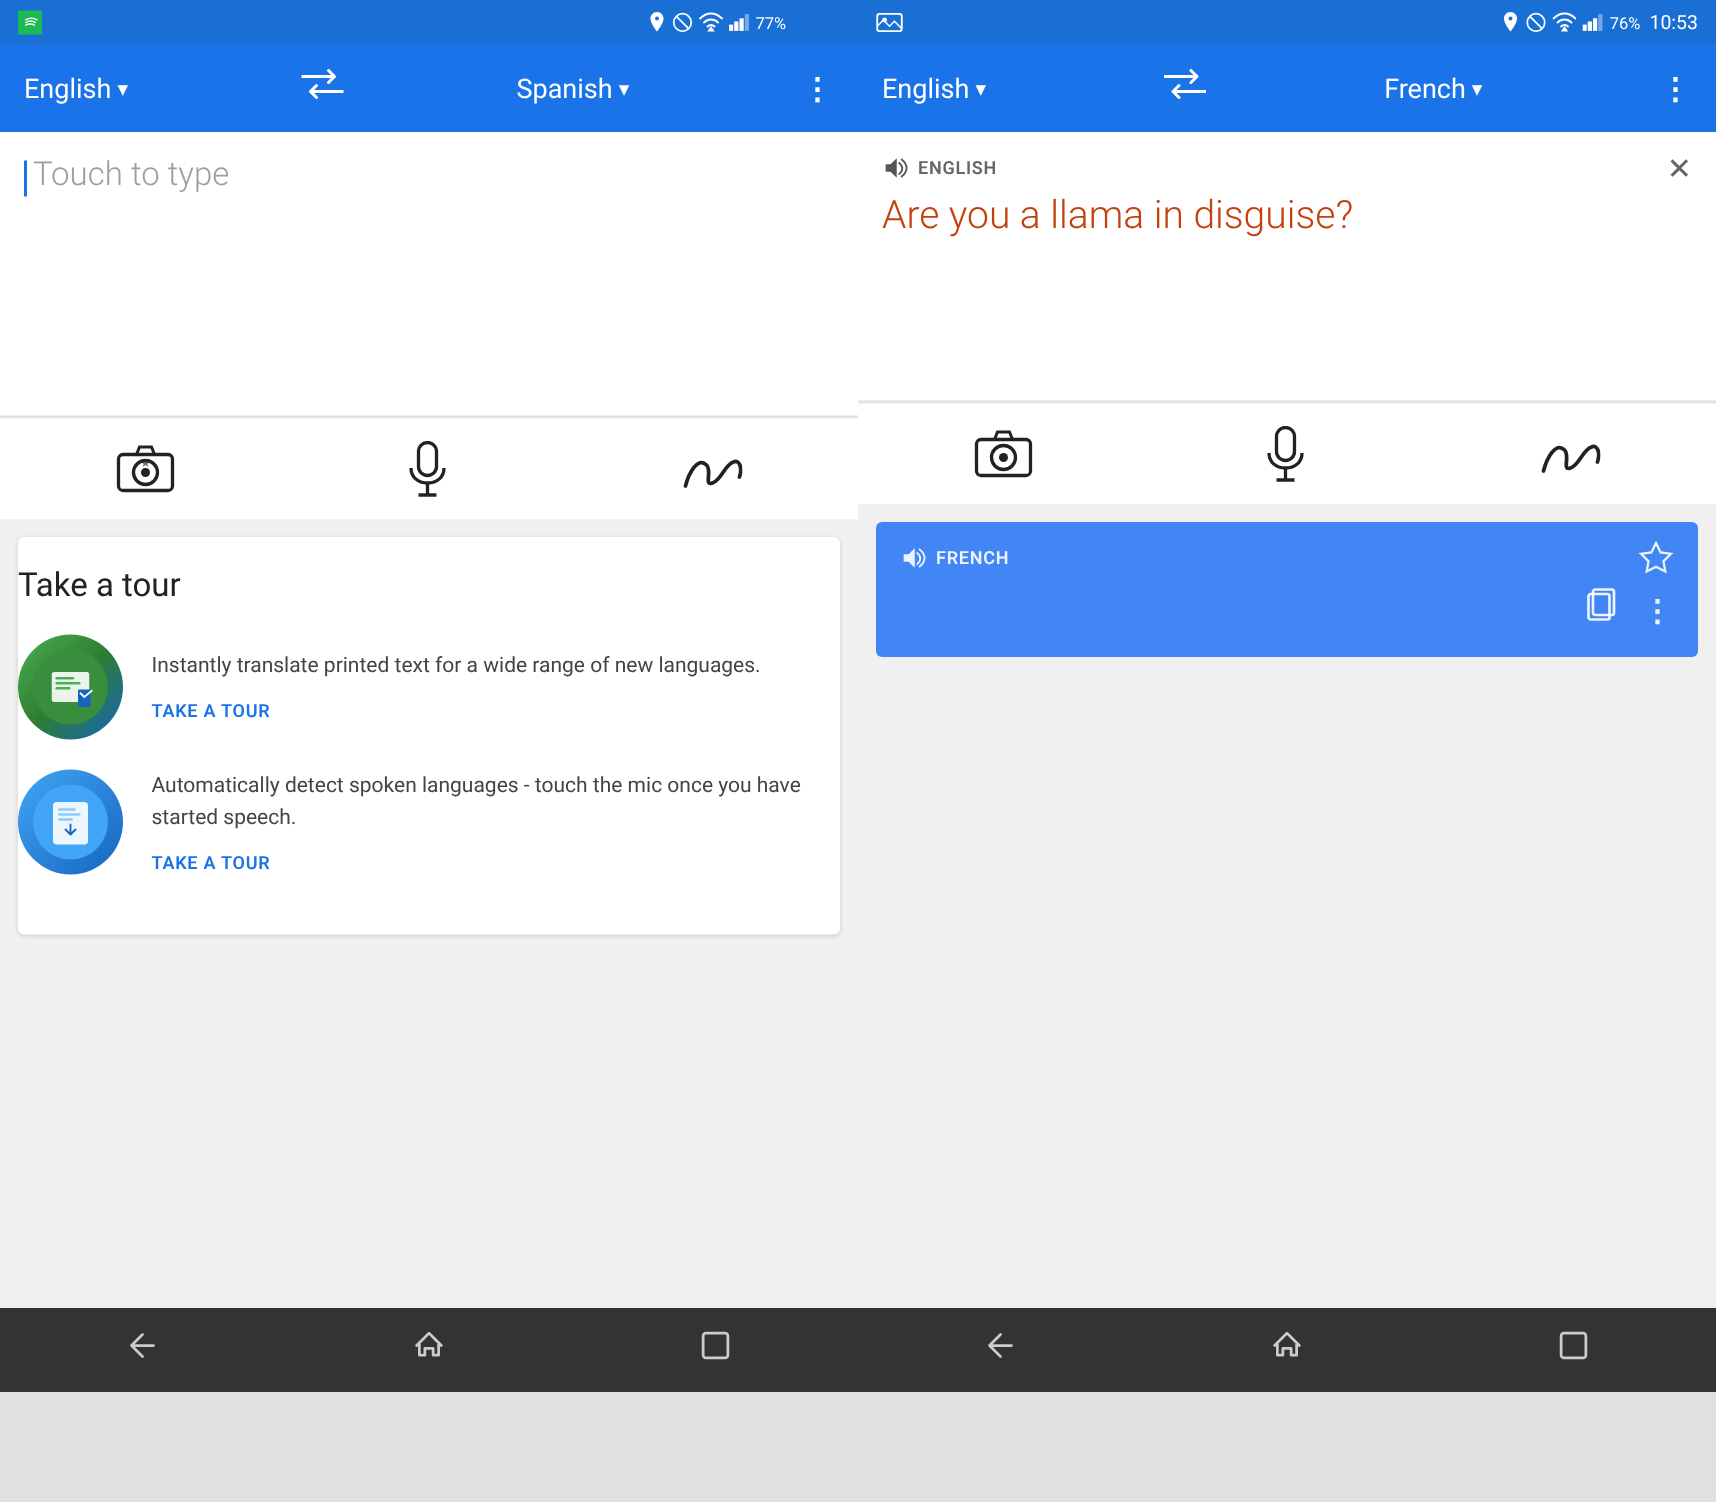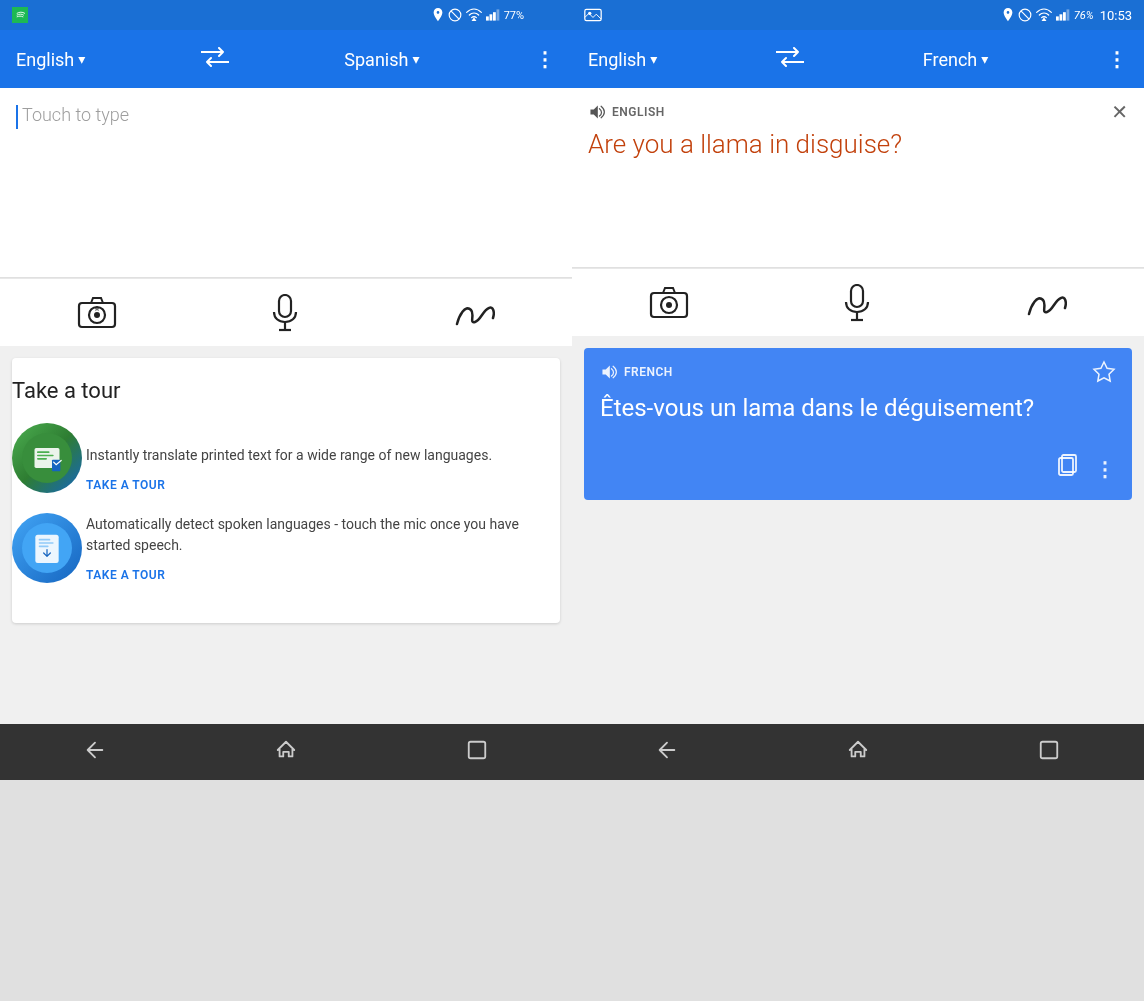--- a/index.html
+++ b/index.html
@@ -8,21 +8,21 @@
       height: 1001px;
       display: flex;
       font-family: 'Roboto', Arial, sans-serif;
       background: #e0e0e0;
       overflow: hidden;
     }
 
     
     .phone-panel {
       width: 572px;
-      height: 780px;
+      height: 928px;
       display: flex;
       flex-direction: column;
       background: #f5f5f5;
     }
 
     
     .status-bar {
       background: #1a6fd4;
       height: 30px;
       display: flex;
@@ -79,21 +79,21 @@
     
     .input-area {
       background: white;
       padding: 16px 16px 12px 16px;
       min-height: 200px;
       border-bottom: 1px solid #e0e0e0;
       position: relative;
     }
     .input-placeholder {
       color: #9e9e9e;
-      font-size: 18px;
+      font-size: 22px;
       font-weight: 300;
     }
     .input-cursor {
       display: inline-block;
       width: 2px;
       height: 24px;
       background: #1a73e8;
       vertical-align: middle;
       margin-right: 4px;
     }
@@ -138,22 +138,22 @@
       box-shadow: 0 1px 3px rgba(0,0,0,0.15);
     }
     .tour-card h2 {
       font-size: 22px;
       font-weight: 400;
       color: #222;
       margin-bottom: 20px;
     }
     .tour-item {
       display: flex;
-      align-items: flex-end;
-      gap: 4px;
+      align-items: center;
+      gap: 19px;
       margin-bottom: 20px;
     }
     .tour-icon-circle {
       width: 70px;
       height: 70px;
       border-radius: 50%;
       flex-shrink: 0;
       overflow: hidden;
       display: flex;
       align-items: center;
@@ -409,21 +409,21 @@
         </svg>
       <svg width="16" height="14" viewBox="0 0 24 18">
           <path d="M12 14l2 3h-4zM5 9c1.9-1.9 4.5-3 7-3s5.1 1.1 7 3M1 5c3-3 7.2-5 11-5s8 2 11 5M8.5 13c1-1 2.1-1.5 3.5-1.5s2.5.5 3.5 1.5" stroke="white" stroke-width="1.8" fill="none" stroke-linecap="round"></path>
         </svg>
       <svg width="14" height="14" viewBox="0 0 20 16">
         <rect x="0" y="10" width="4" height="6" fill="white"></rect>
         <rect x="5" y="7" width="4" height="9" fill="white"></rect>
         <rect x="10" y="4" width="4" height="12" fill="white"></rect>
         <rect x="15" y="0" width="4" height="16" fill="white" opacity="0.4"></rect>
       </svg>
-      <span style="font-size:11px;font-style:italic;">76%</span>
+      <span style="font-size:11px;">76%</span>
       <span style="font-size:13px;font-weight:400;margin-left:2px;">10:53</span>
     </div>
   </div>
 
   <div class="toolbar">
     <div class="toolbar-lang">
       <span>English</span>
       <span style="font-size:14px;">▾</span>
     </div>
     <div class="toolbar-swap">
@@ -479,21 +479,20 @@
     <div class="translation-card">
       <div class="lang-label">
         <svg width="18" height="16" viewBox="0 0 22 18">
           <path d="M3 6v6h4l5 5V1L7 6H3z" fill="rgba(255,255,255,0.9)"></path>
           <path d="M16 2c2.5 2 4 5 4 7s-1.5 5-4 7" stroke="rgba(255,255,255,0.9)" stroke-width="1.5" fill="none" stroke-linecap="round"></path>
           <path d="M14 5c1.5 1.2 2.5 3 2.5 4.5s-1 3.3-2.5 4.5" stroke="rgba(255,255,255,0.9)" stroke-width="1.5" fill="none" stroke-linecap="round"></path>
         </svg>
         <span style="font-size:12px;color:rgba(255,255,255,0.9);font-weight:600;letter-spacing:0.5px;">FRENCH</span>
       </div>
 
-      <div class="translated-text">Êtes-vous un lama dans le déguisement?</div>
 
       <div class="star-btn">
         <svg width="24" height="24" viewBox="0 0 24 24">
             <path d="M12 2l3.09 6.26L22 9.27l-5 4.87 1.18 6.88L12 17.77l-6.18 3.25L7 14.14 2 9.27l6.91-1.01L12 2z" stroke="rgba(255,255,255,0.9)" stroke-width="1.5" fill="none"></path>
           </svg>
       </div>
 
       <div class="card-actions">
         <div>
           <svg width="24" height="26" viewBox="0 0 24 26">

